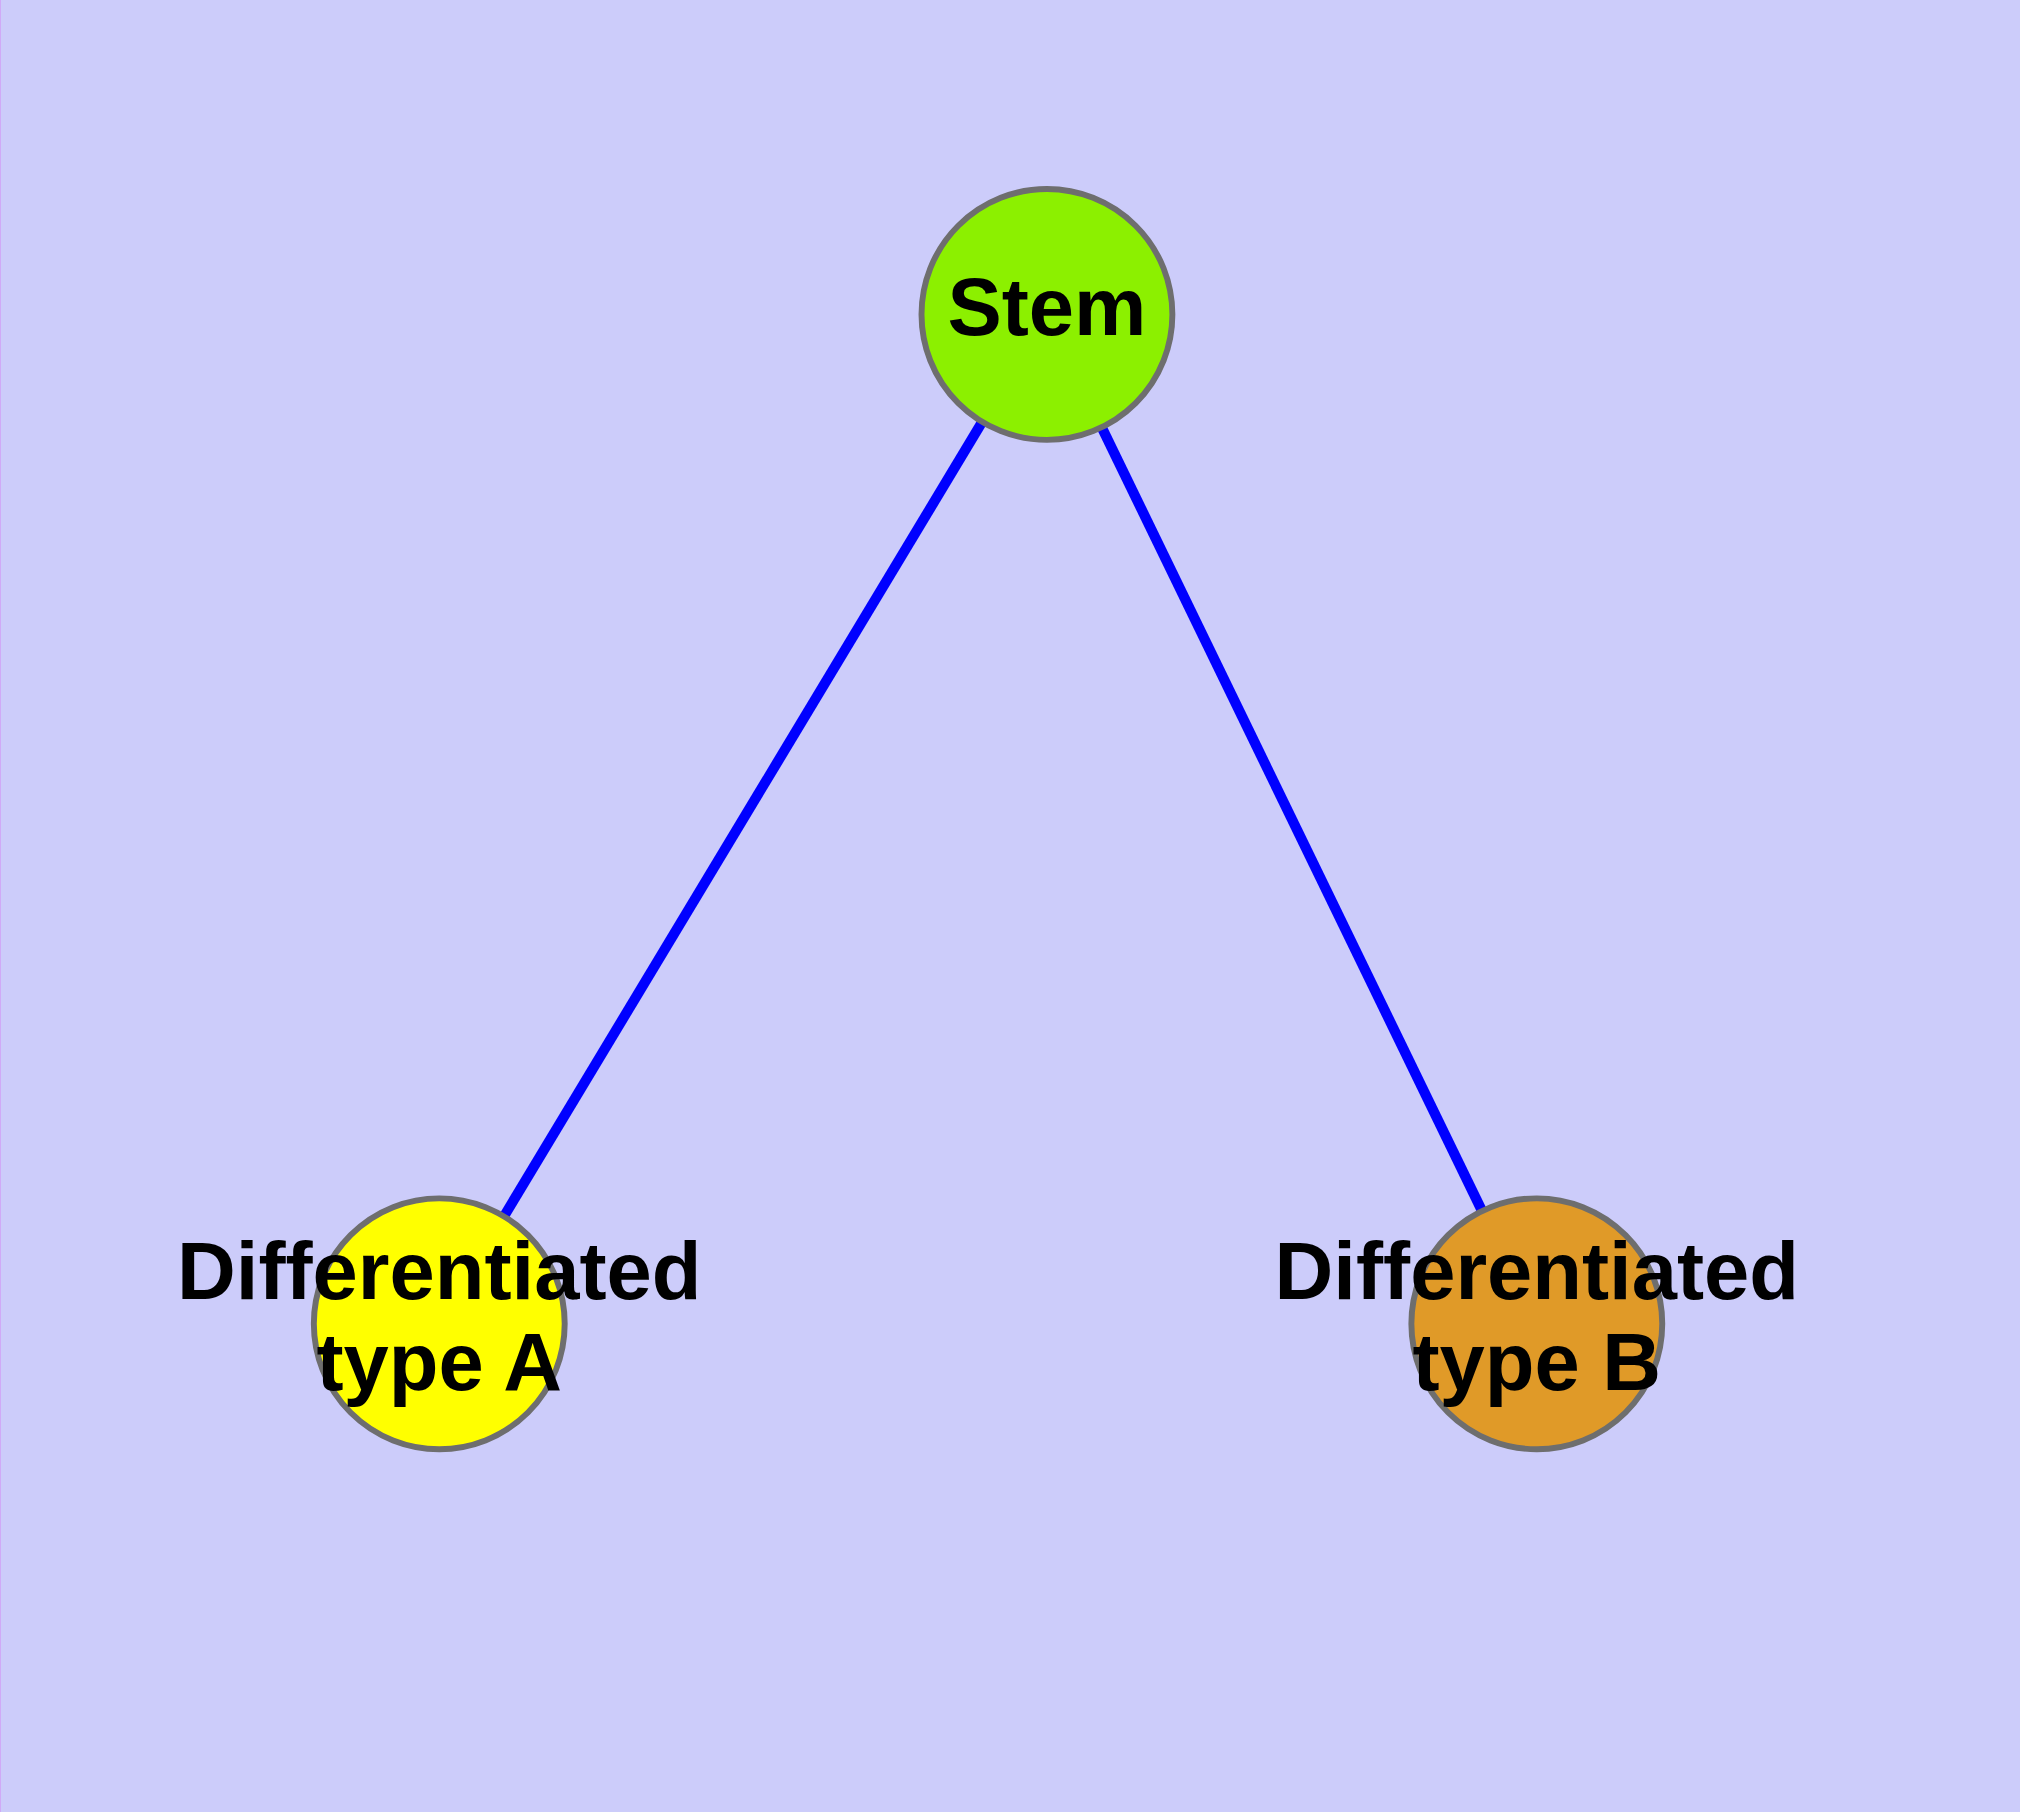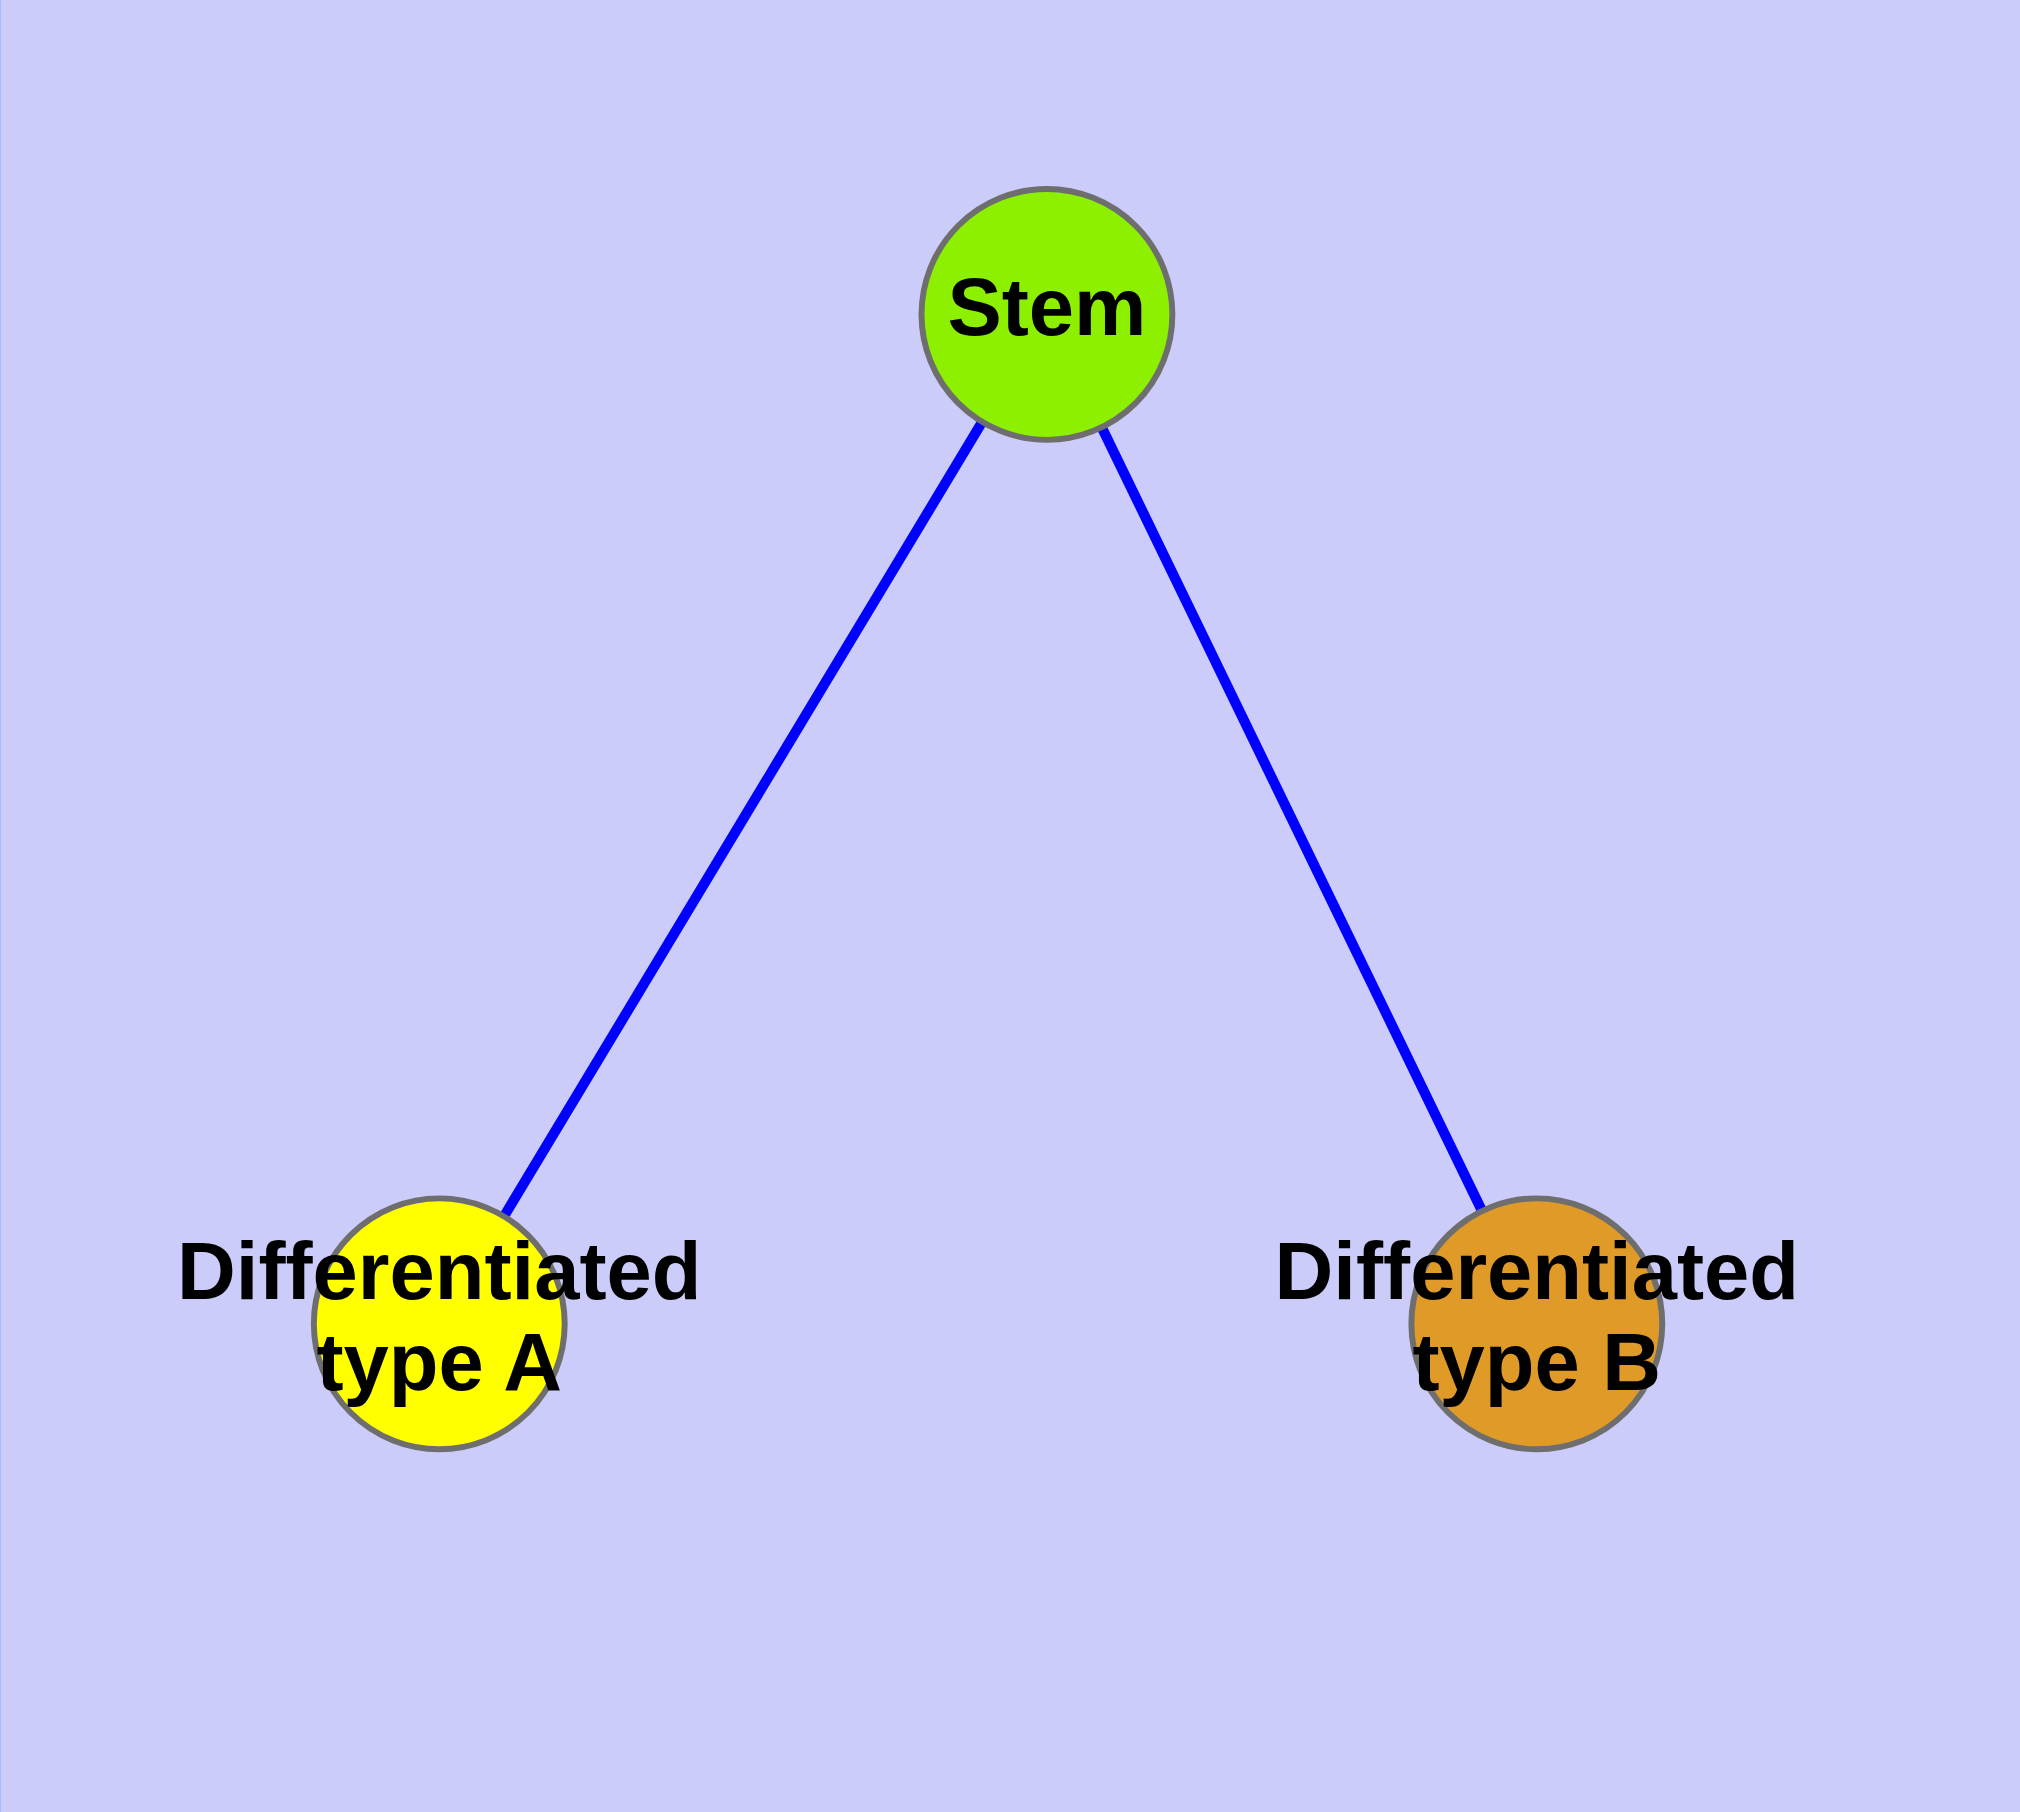--- a/index.html
+++ b/index.html
@@ -29,21 +29,21 @@
     fill: #000000;
     text-anchor: middle;
     dominant-baseline: middle;
     paint-order: normal;
     white-space: pre;
   }
 </style>
 </head>
 <body>
 
-<div id="graph-canvas" style="width: 1844px; height: 1812px; background: #3b82f6;">
+<div id="graph-canvas" style="width: 1844px; height: 1812px; background: #d946ef;">
   <svg id="graph-svg" viewBox="0 0 2384 2138" style="width: 2021px; height: 1812px;">
 
     <rect x="0" y="0" width="2384" height="2138" fill="#ccccfa"></rect>
 
     <g>
       <line x1="1160.729896181926" y1="494.36916826684256" x2="592.270103818074" y2="1438.6308317331575" stroke="#0000ff" stroke-width="12" stroke-linecap="butt"></line>
       <line x1="1297.8714191375277" y1="500.54993112940394" x2="1750.1285808624723" y2="1432.450068870596" stroke="#0000ff" stroke-width="12" stroke-linecap="butt"></line>
     </g>
 
     <g>

